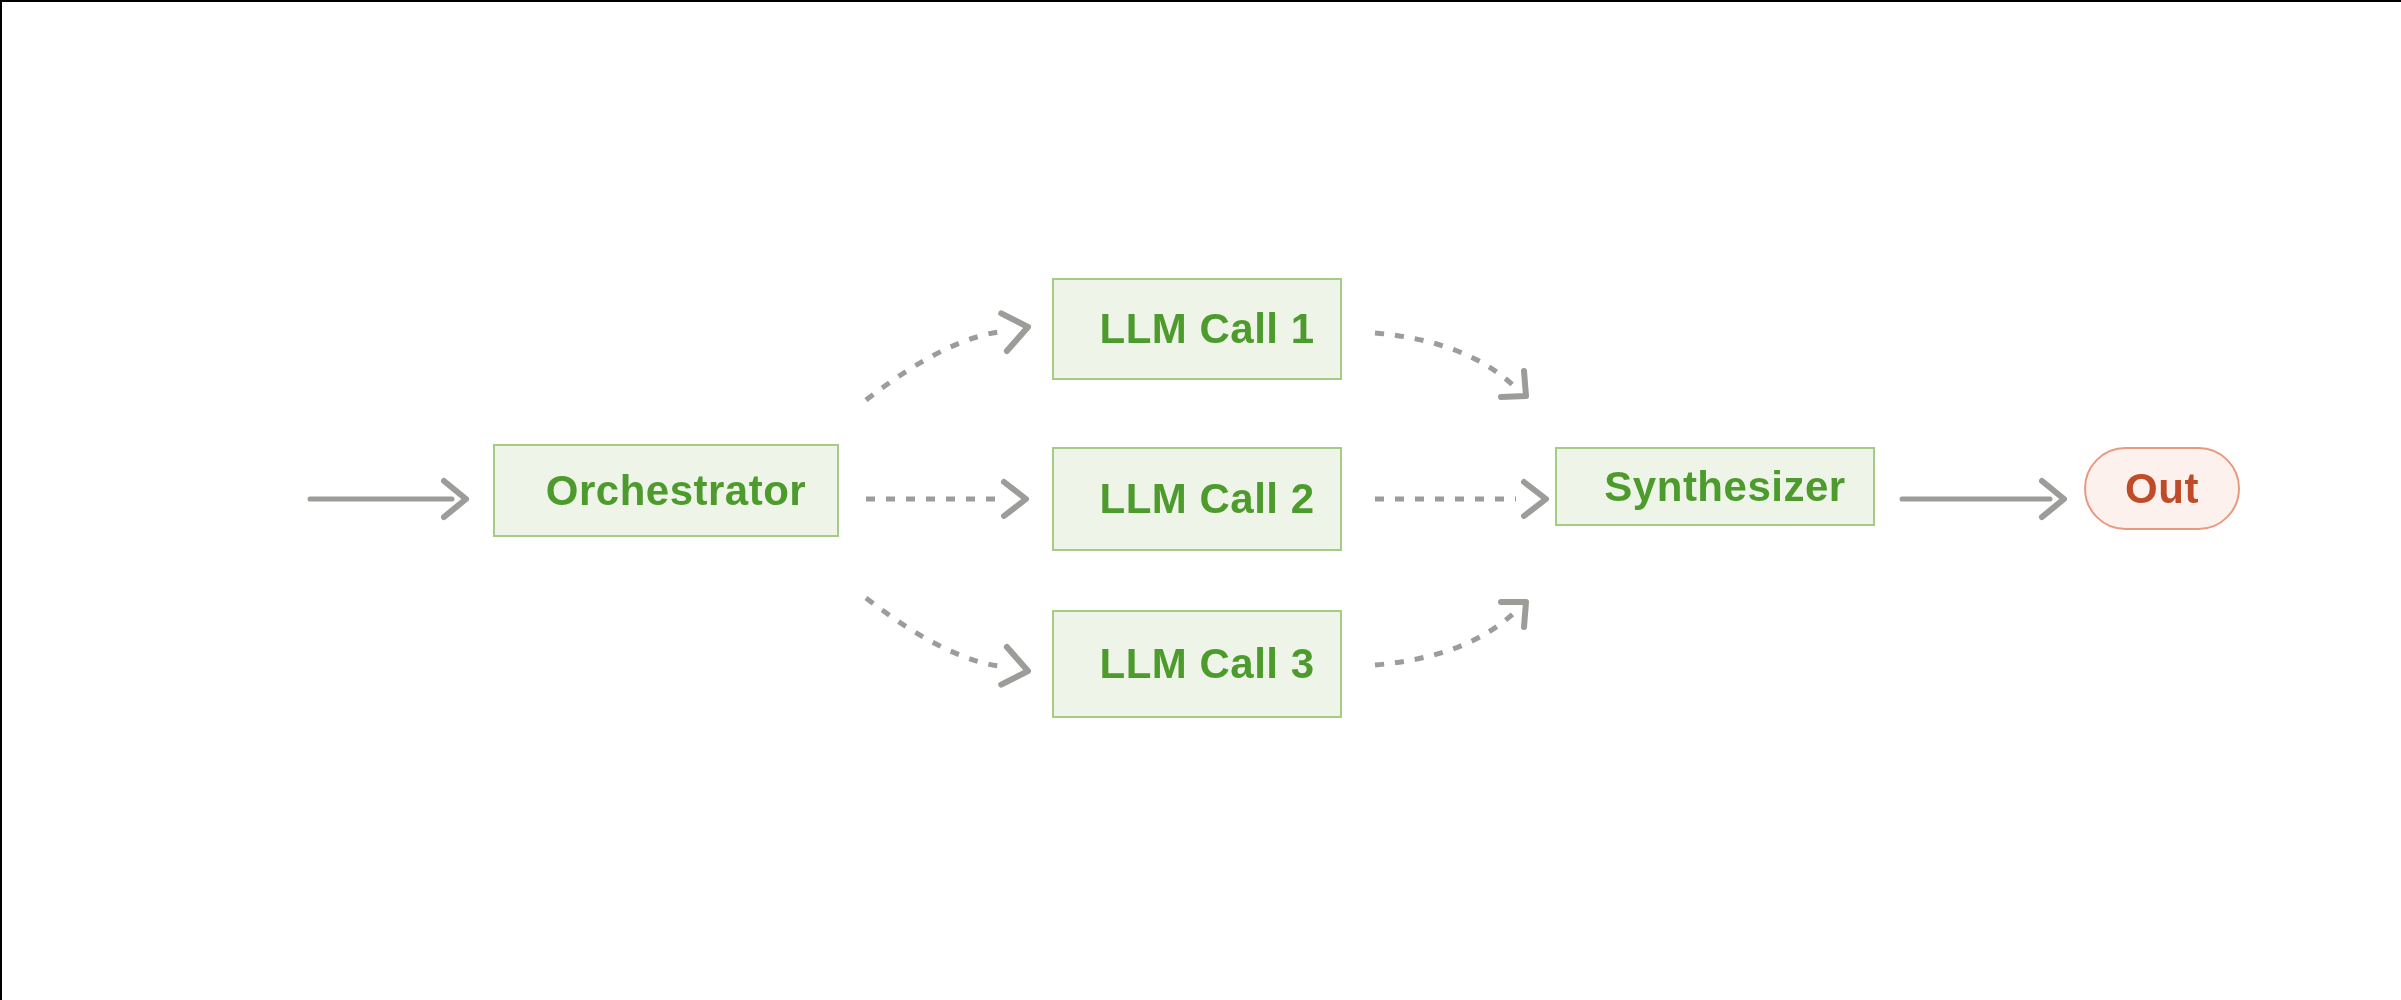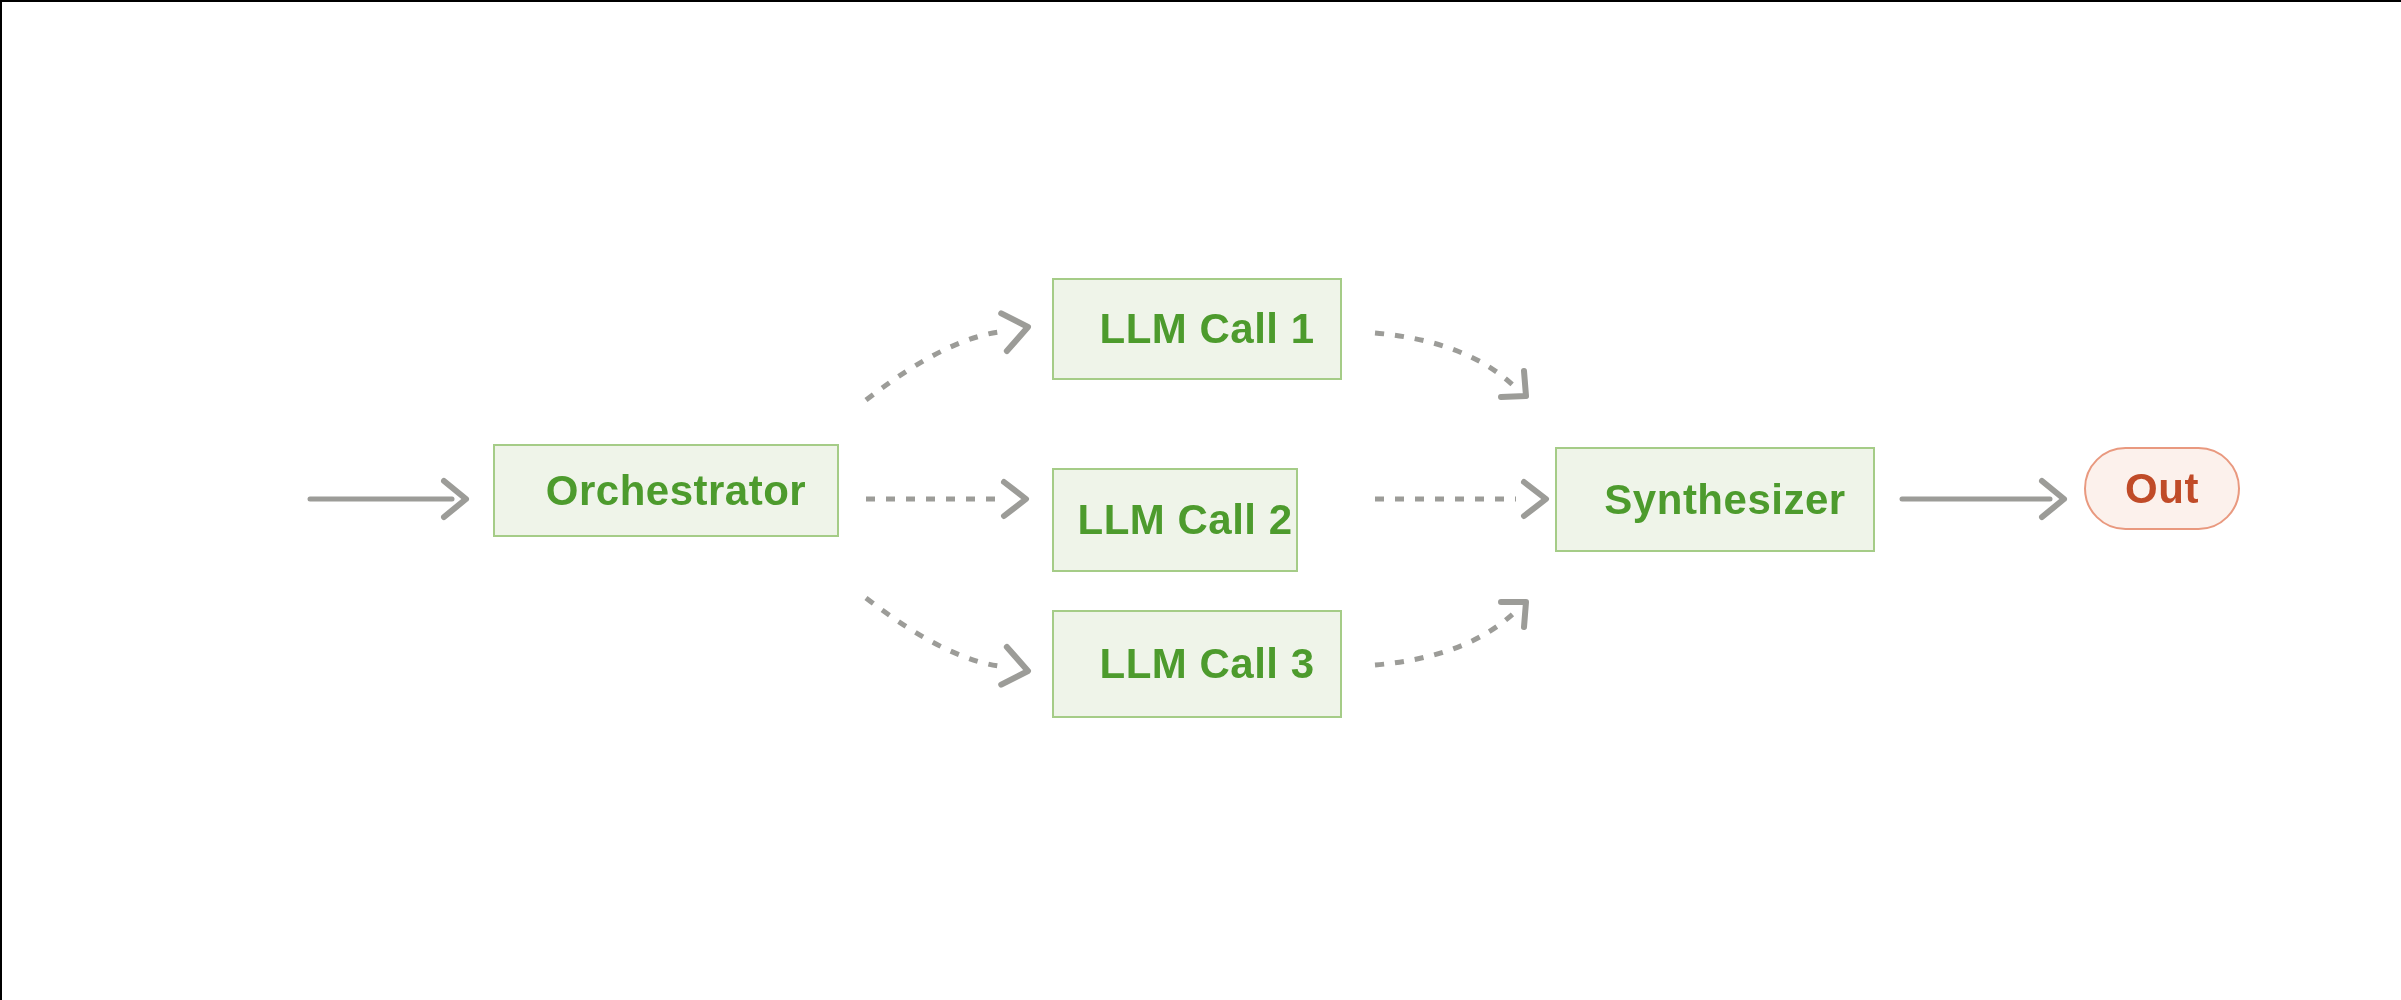--- a/index.html
+++ b/index.html
@@ -52,23 +52,23 @@
   .terminal {
     background: var(--terminal-fill);
     border: 2.5px solid var(--terminal-border);
     color: var(--terminal-text);
     border-radius: 60px;
   }
   
   .n-in          { left: 162px;  top: 447px; width: 122px; height: 105px; }
   .n-orch        { left: 493px;  top: 444px; width: 346px; height: 93px; }
   .n-llm1        { left: 1052px; top: 278px; width: 290px; height: 102px; }
-  .n-llm2        { left: 1052px; top: 468px; width: 246px; height: 104px; }
+  .n-llm2        { left: 1052px; top: 447px; width: 290px; height: 104px; }
   .n-llm3        { left: 1052px; top: 610px; width: 290px; height: 108px; }
-  .n-syn         { left: 1555px; top: 447px; width: 320px; height: 105px; }
+  .n-syn         { left: 1555px; top: 447px; width: 320px; height: 79px; }
   .n-out         { left: 2084px; top: 447px; width: 156px; height: 83px; }
 
   .arrows-layer { position: absolute; top: 0; left: 0; }
   .stroke-solid {
     stroke: var(--arrow-gray);
     stroke-width: 5;
     fill: none;
     stroke-linecap: round;
     stroke-linejoin: round;
   }

